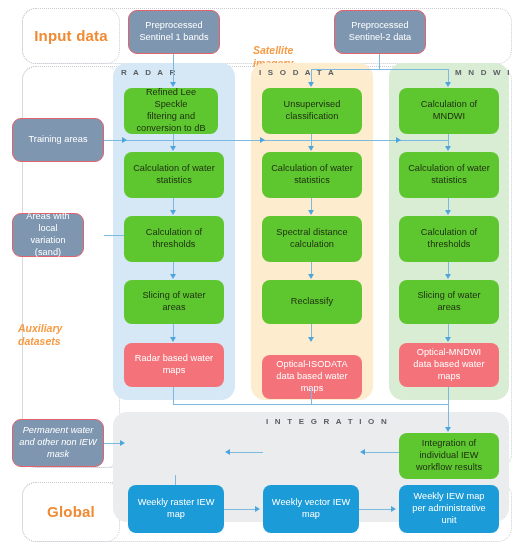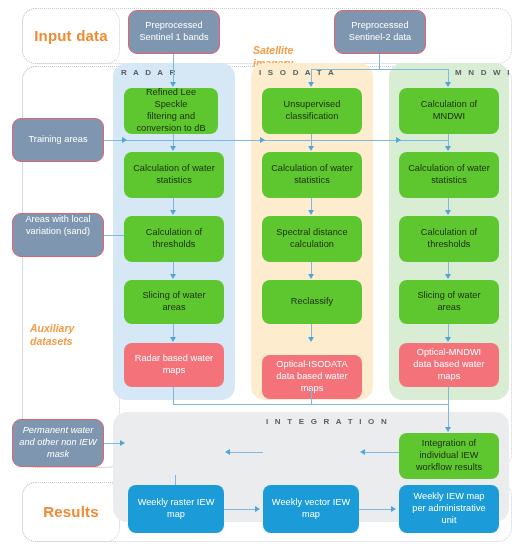--- a/index.html
+++ b/index.html
@@ -72,21 +72,21 @@
 
   
   .node{
     position:absolute;
     box-sizing:border-box;
     border-radius:8px;
     display:flex;
     align-items:center;
     justify-content:center;
     text-align:center;
-    padding:18px 5px;
+    padding:12px 5px;
     font-size:9.2px;
     line-height:1.28;
     letter-spacing:.05px;
   }
   .n-green{background:#5ec62e;color:#1d2b13;}
   .n-red{background:#f4737a;color:#ffffff;}
   .n-blue{background:#1b9bd8;color:#ffffff;}
   .n-slate{
     background:#7e96b0;
     color:#ffffff;
@@ -126,23 +126,23 @@
   <div class="dotframe" style="left:22px;top:8px;bottom:auto;width:490px;height:56px;"></div>
   <div class="dotframe" style="left:22px;top:66px;width:490px;height:402px;"></div>
   <div class="dotframe" style="left:22px;top:482px;width:490px;height:60px;"></div>
 
   <div class="dotframe" style="left:22px;top:8px;width:98px;height:56px;"></div>
   <div class="dotframe" style="left:22px;top:66px;width:98px;height:402px;"></div>
   <div class="dotframe" style="left:22px;top:482px;width:98px;height:60px;"></div>
 
   <div class="raillabel" style="left:22px;top:8px;width:98px;height:56px;">Input data</div>
 
-  <div class="raillabel" style="left:22px;top:482px;width:98px;height:60px;">Results</div>
-
-  <div class="annot" style="left:30px;top:300px;width:82px;">Auxiliary<br>datasets</div>
+  <div class="raillabel" style="left:22px;top:482px;width:98px;height:60px;">Global</div>
+
+  <div class="annot" style="left:18px;top:300px;width:82px;">Auxiliary<br>datasets</div>
 
   <div class="annot" style="left:253px;top:22px;width:80px;">Satellite<br>imagery</div>
 
   <div class="band band-radar" style="left:113px;top:63px;width:122px;height:337px;"></div>
   <div class="band band-isodata" style="left:251px;top:63px;width:122px;height:337px;"></div>
   <div class="band band-mndwi" style="left:389px;top:63px;width:120px;height:337px;"></div>
   <div class="band band-integration" style="left:113px;top:412px;width:396px;height:110px;"></div>
 
   <div class="bandtitle" style="left:121px;top:68px;">R A D A R</div>
   <div class="bandtitle" style="left:259px;top:68px;">I S O D A T A</div>
@@ -164,21 +164,21 @@
   </div>
 
   <div class="node n-slate" style="left:334px;top:10px;width:92px;height:44px;">
     <span>Preprocessed<br>Sentinel-2 data</span>
   </div>
 
   <div class="node n-slate" style="left:12px;top:118px;width:92px;height:44px;">
     <span>Training areas</span>
   </div>
 
-  <div class="node n-slate" style="left:12px;top:213px;width:92px;height:44px;align-items:flex-end;">
+  <div class="node n-slate" style="left:12px;top:213px;width:72px;height:44px;">
     <span>Areas with local<br>variation (sand)</span>
   </div>
 
   <div class="node n-slate" style="left:12px;top:419px;width:92px;height:48px;font-style:italic;">
     <span>Permanent water<br>and other non IEW<br>mask</span>
   </div>
 
   <div class="ln lh" style="left:104px;top:140px;width:345px;"></div>
   <div class="arr arr-r" style="left:122px;top:136.5px;"></div>
   <div class="arr arr-r" style="left:260px;top:136.5px;"></div>

